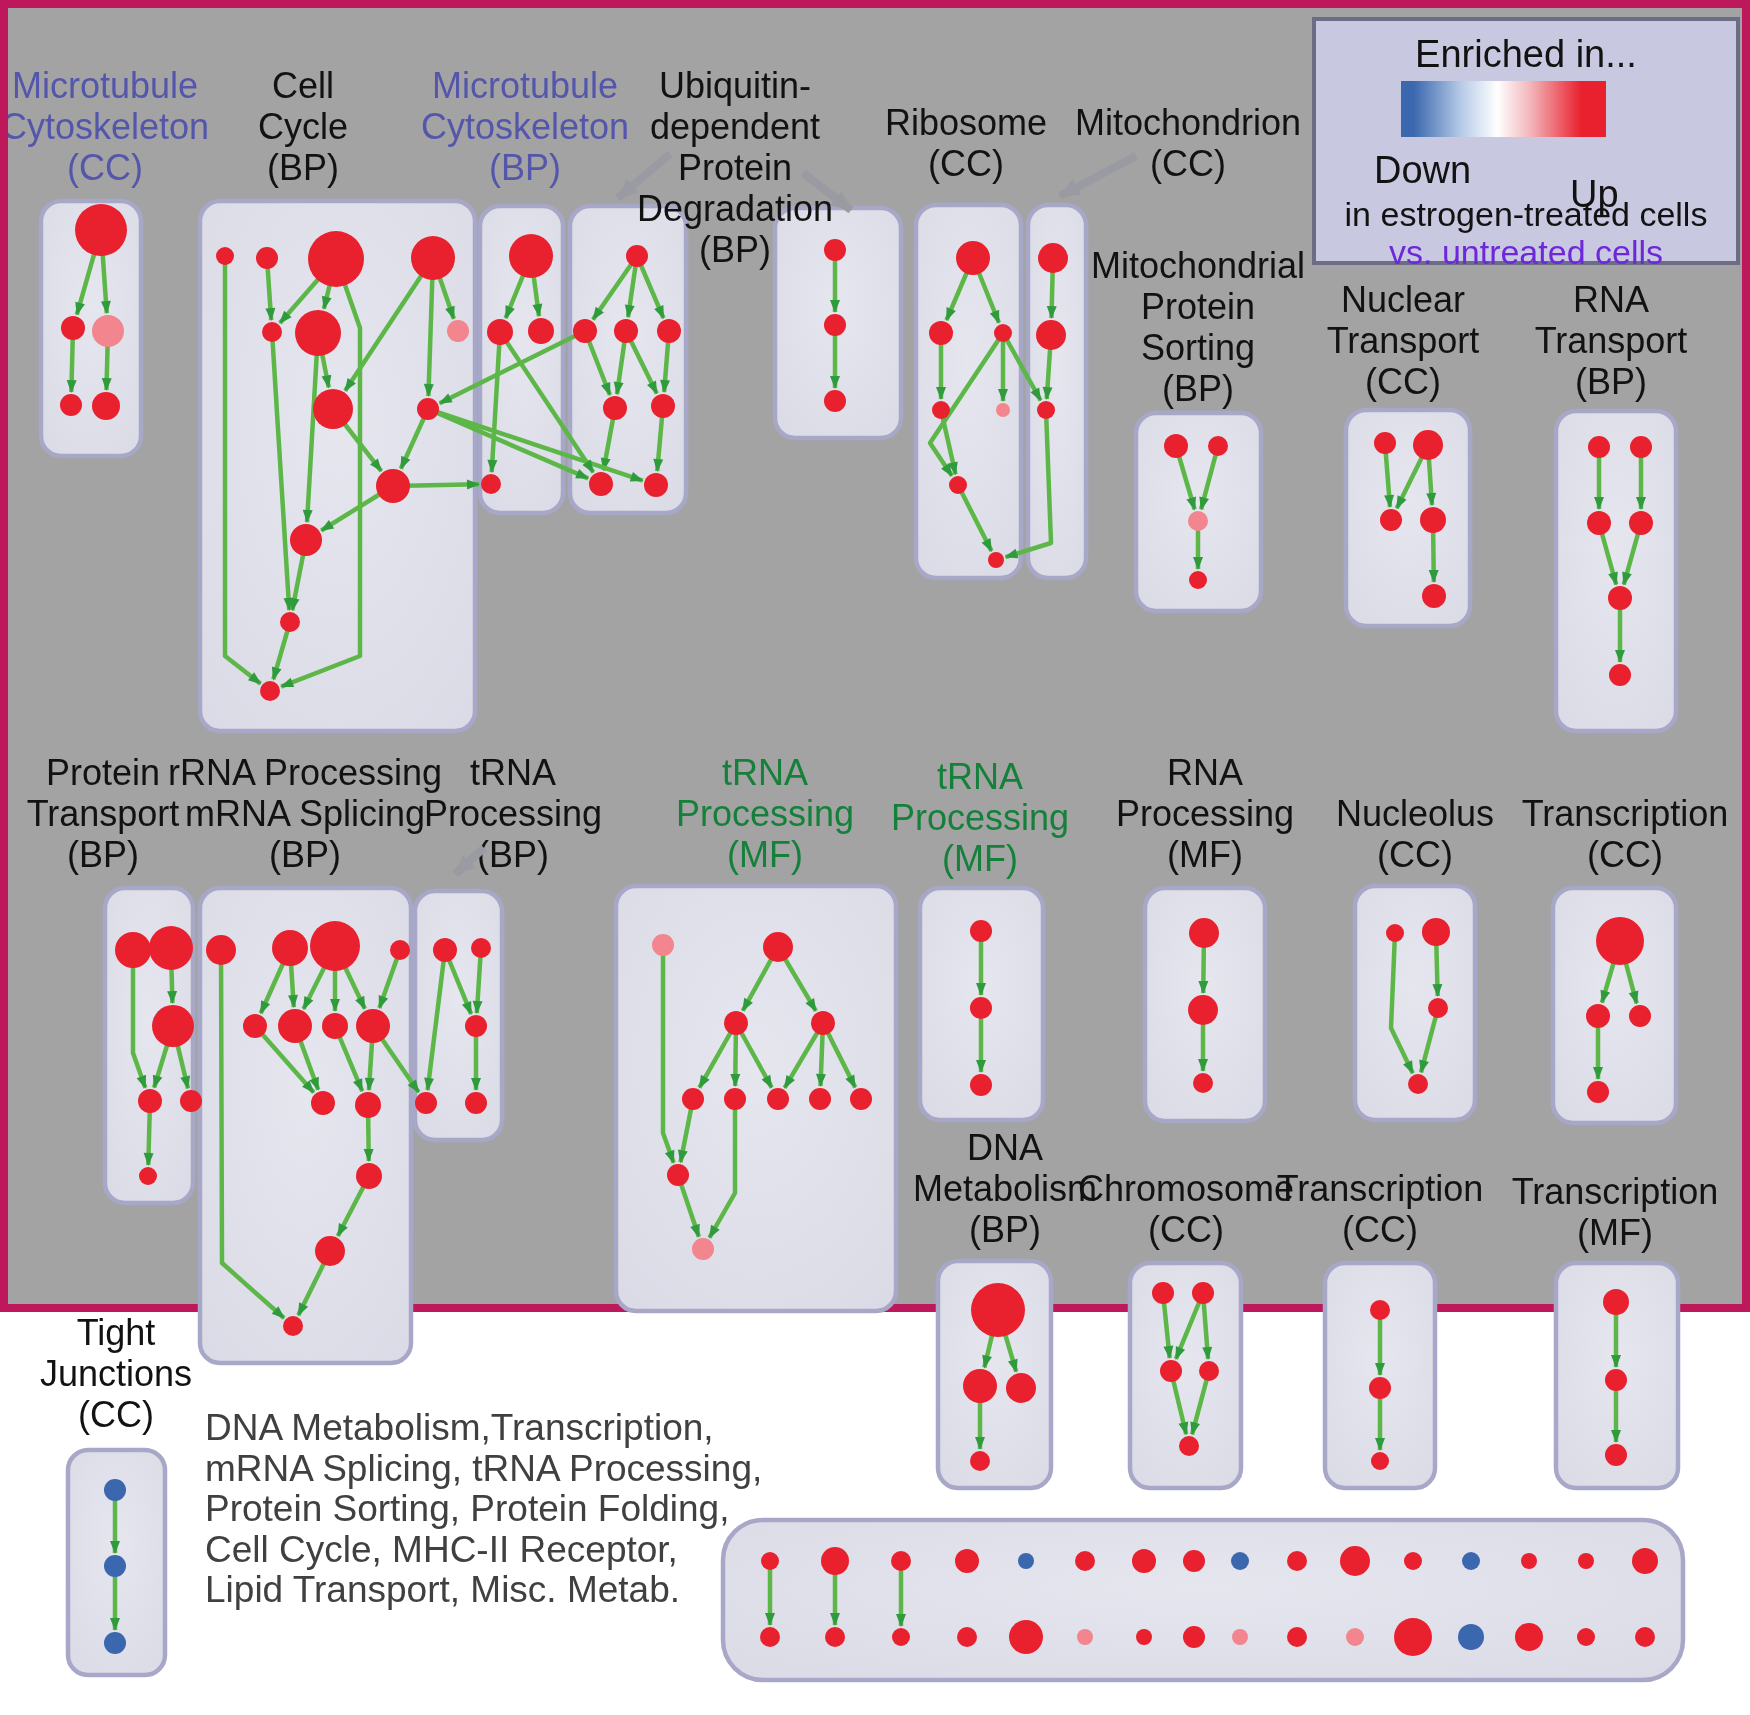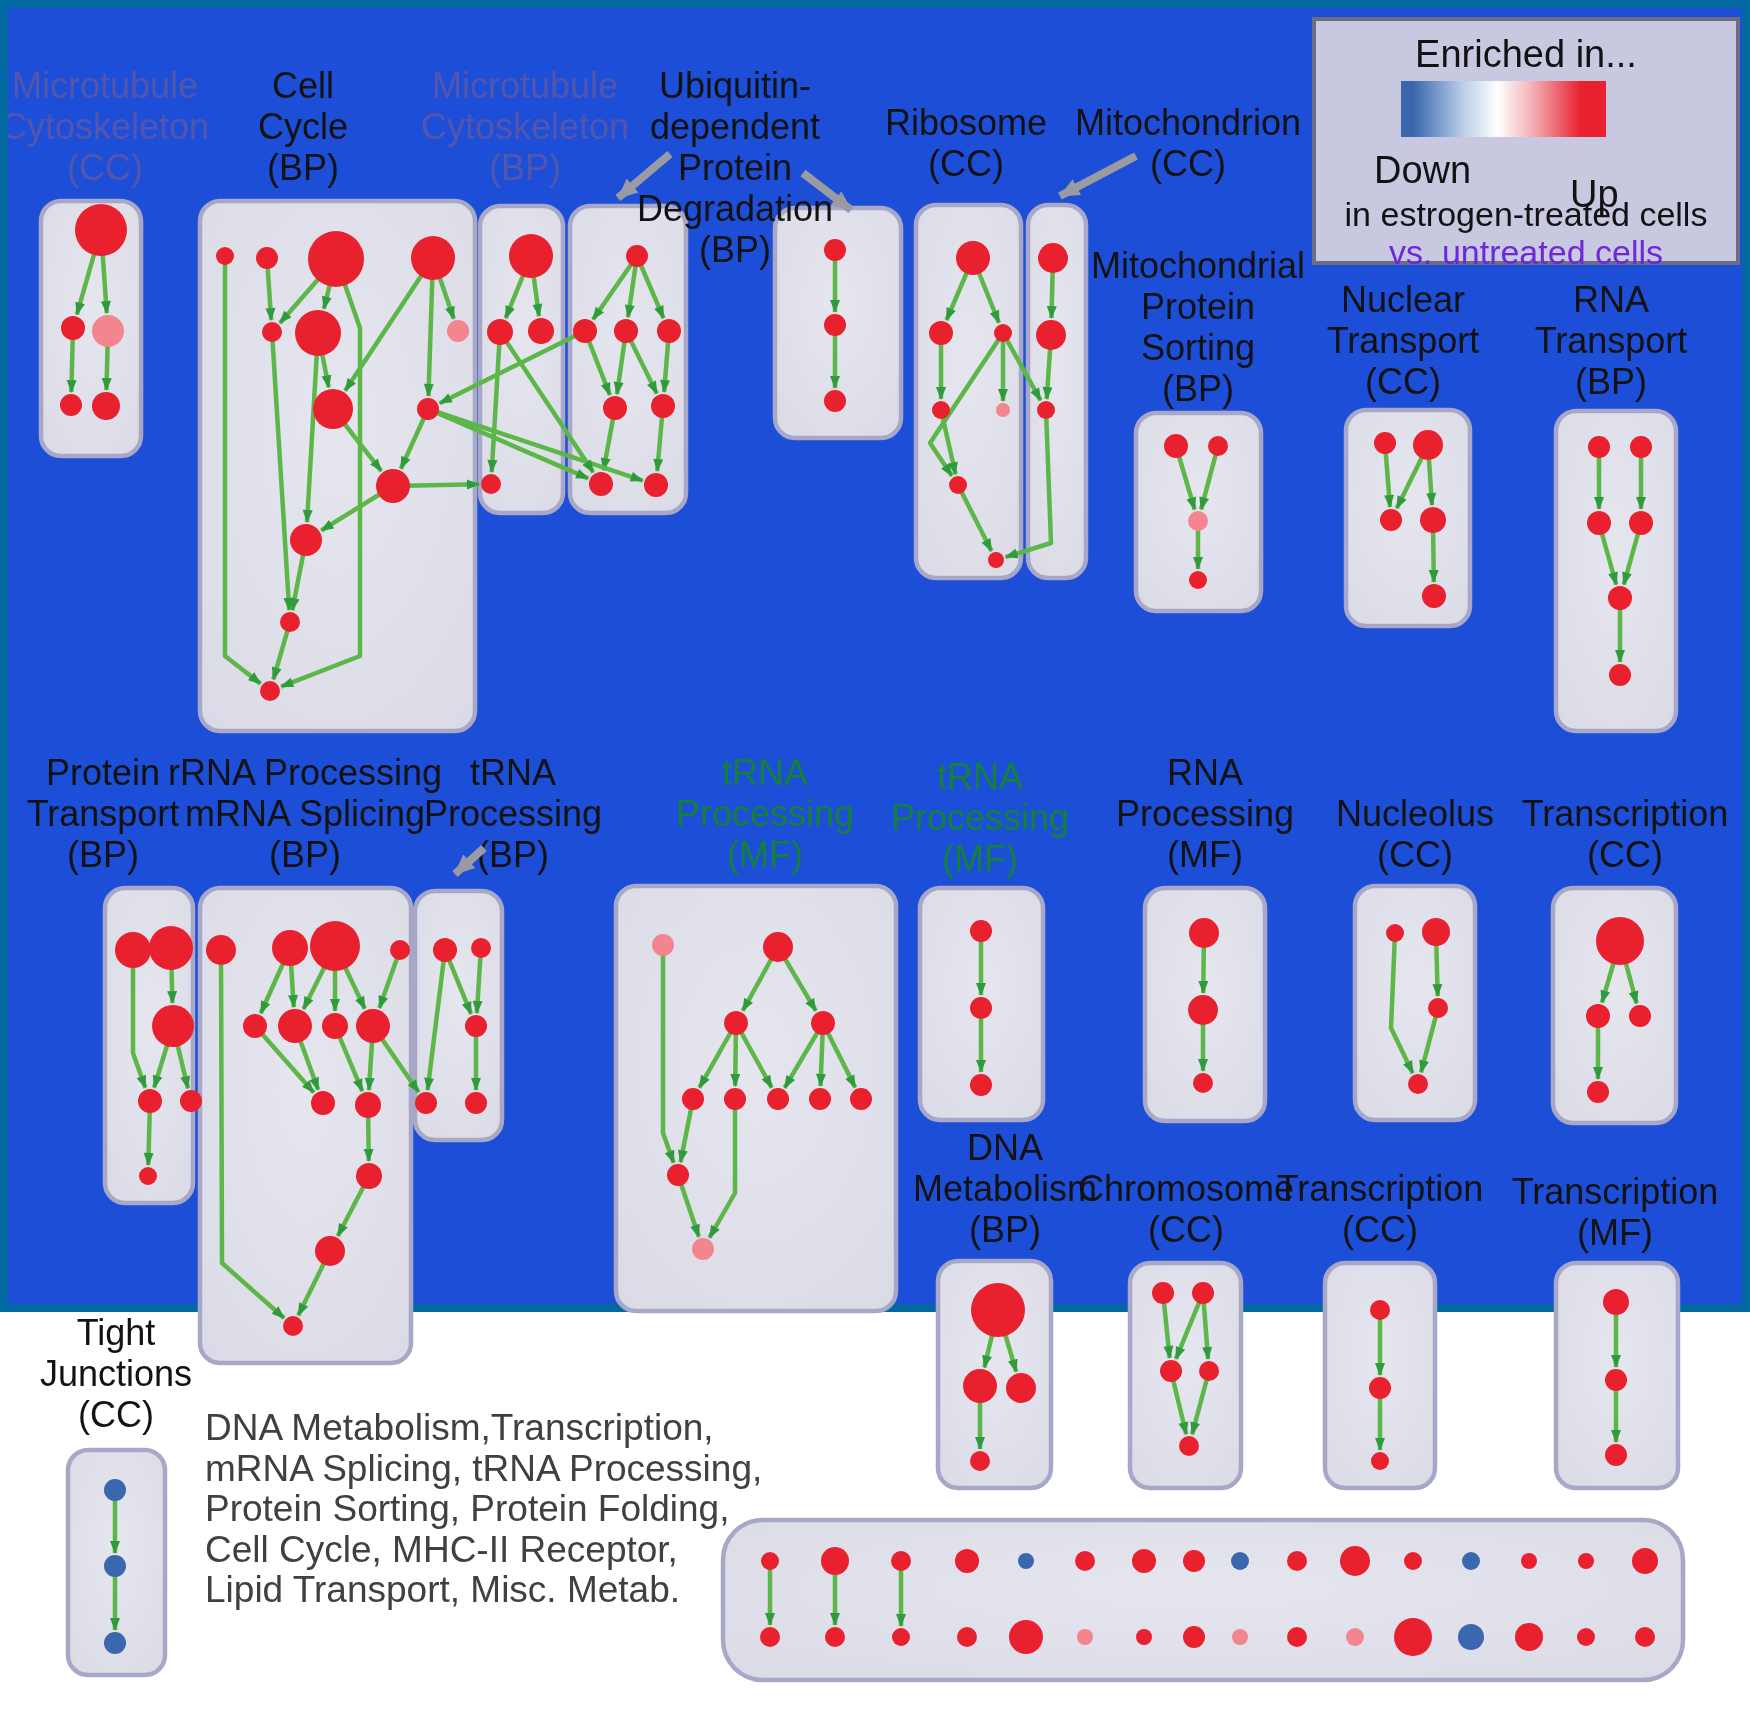--- a/index.html
+++ b/index.html
@@ -1,19 +1,19 @@
 <!DOCTYPE html>
 <html><head>
 <meta charset="utf-8">
 <style>
   html,body{margin:0;padding:0;background:#ffffff;}
   #stage{position:relative;width:1750px;height:1715px;background:#ffffff;overflow:hidden;
          font-family:"Liberation Sans", sans-serif;}
   #figure{position:absolute;left:0;top:0;width:1750px;height:1312px;box-sizing:border-box;
-          background:#1d4ed8;border:8px solid #0369a1;}
+          background:#a3a3a3;border:8px solid #be185d;}
   #net{position:absolute;left:0;top:0;}
   .overlay{position:absolute;z-index:5;}
   #legend{left:1312px;top:17px;width:428px;height:248px;box-sizing:border-box;
           border:4px solid #6c6c84;background:#c8c8e1;}
   #legend .title{position:absolute;left:0;top:12px;width:100%;text-align:center;
                  font-size:38px;color:#121212;}
   #legend .bar{position:absolute;left:85px;top:60px;width:205px;height:56px;
                background:linear-gradient(to right,#3a67ae 0%,#3a67ae 6%,#b9cde8 30%,
                #ffffff 47%,#f2b6bb 63%,#e9202e 88%,#e9202e 100%);}
   #legend .down{position:absolute;left:58px;top:128px;font-size:38px;color:#121212;}

